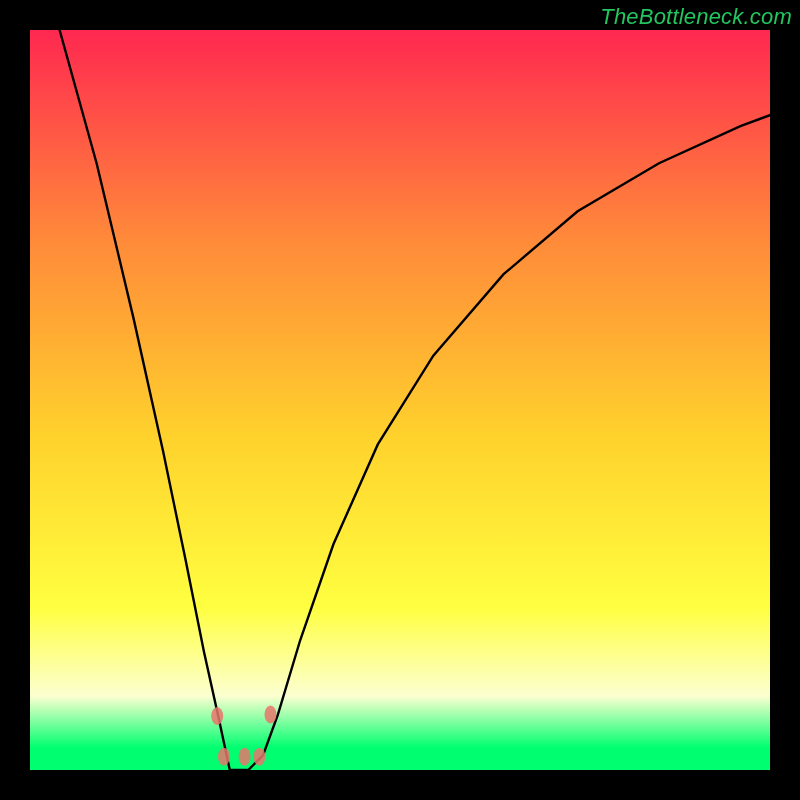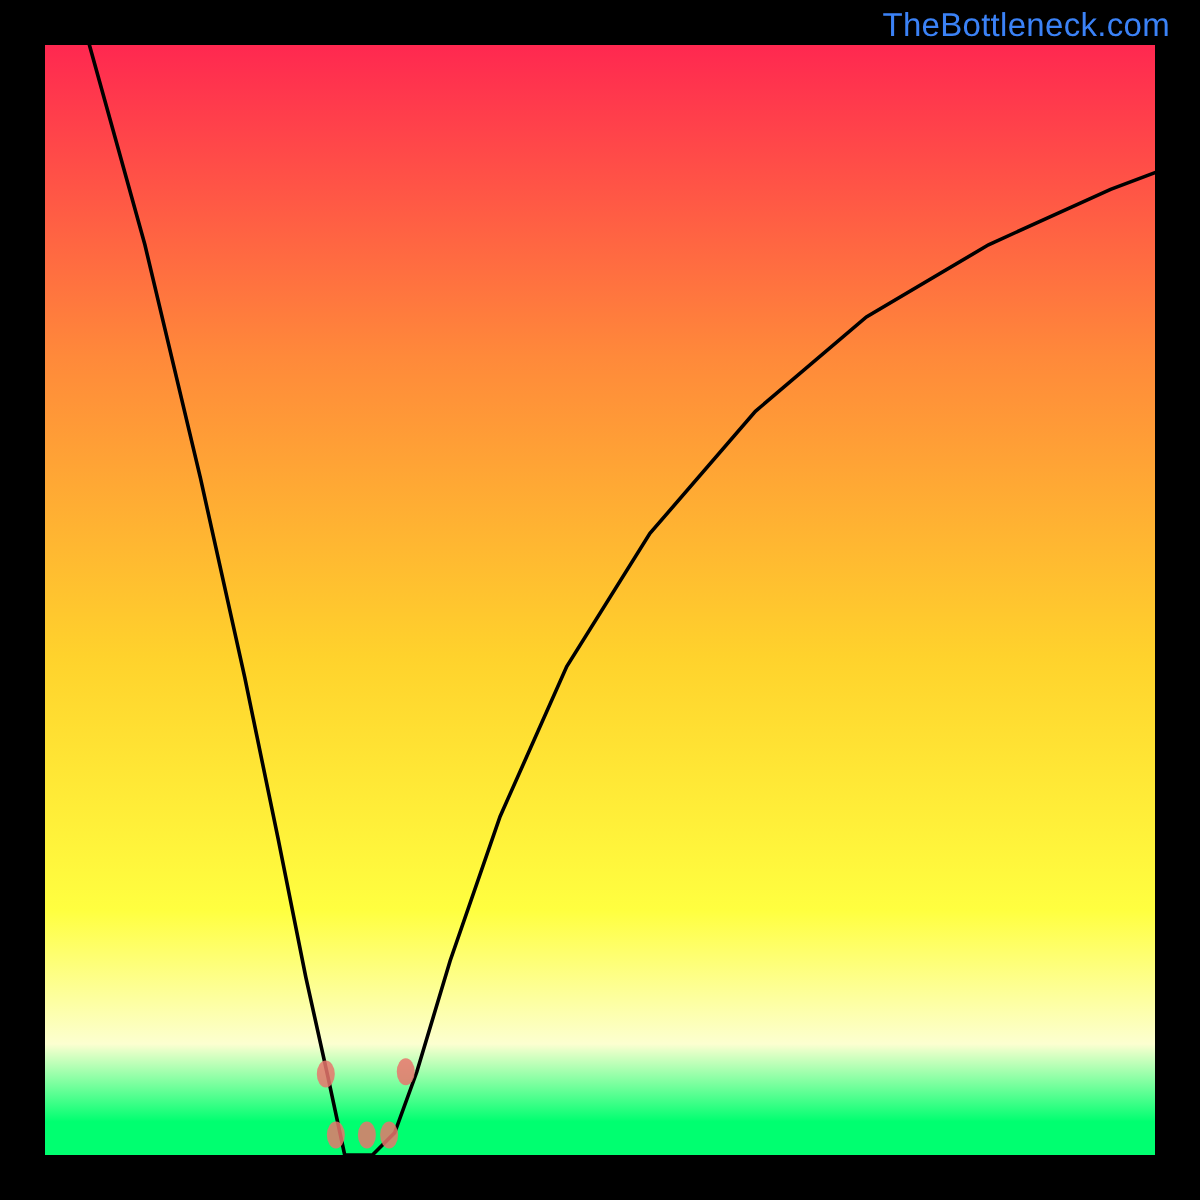--- a/index.html
+++ b/index.html
@@ -28,25 +28,26 @@
   }
   .gradient {
     position: absolute;
     top: 0; left: 0;
     width: 100%;
     height: 100%;
   }
   .watermark {
     position: absolute;
     top: 4px;
-    right: 20px;
-    color: #3b82f6;
+    right: 8px;
+    color: #22c55e;
     font-size: 22px;
     font-weight: 500;
     letter-spacing: 0.2px;
+    font-style: italic;
   }
   svg.curve {
     position: absolute;
     top: 0; left: 0;
     width: 100%;
     height: 100%;
     overflow: visible;
   }
   .marker {
     fill: #e8766c;

